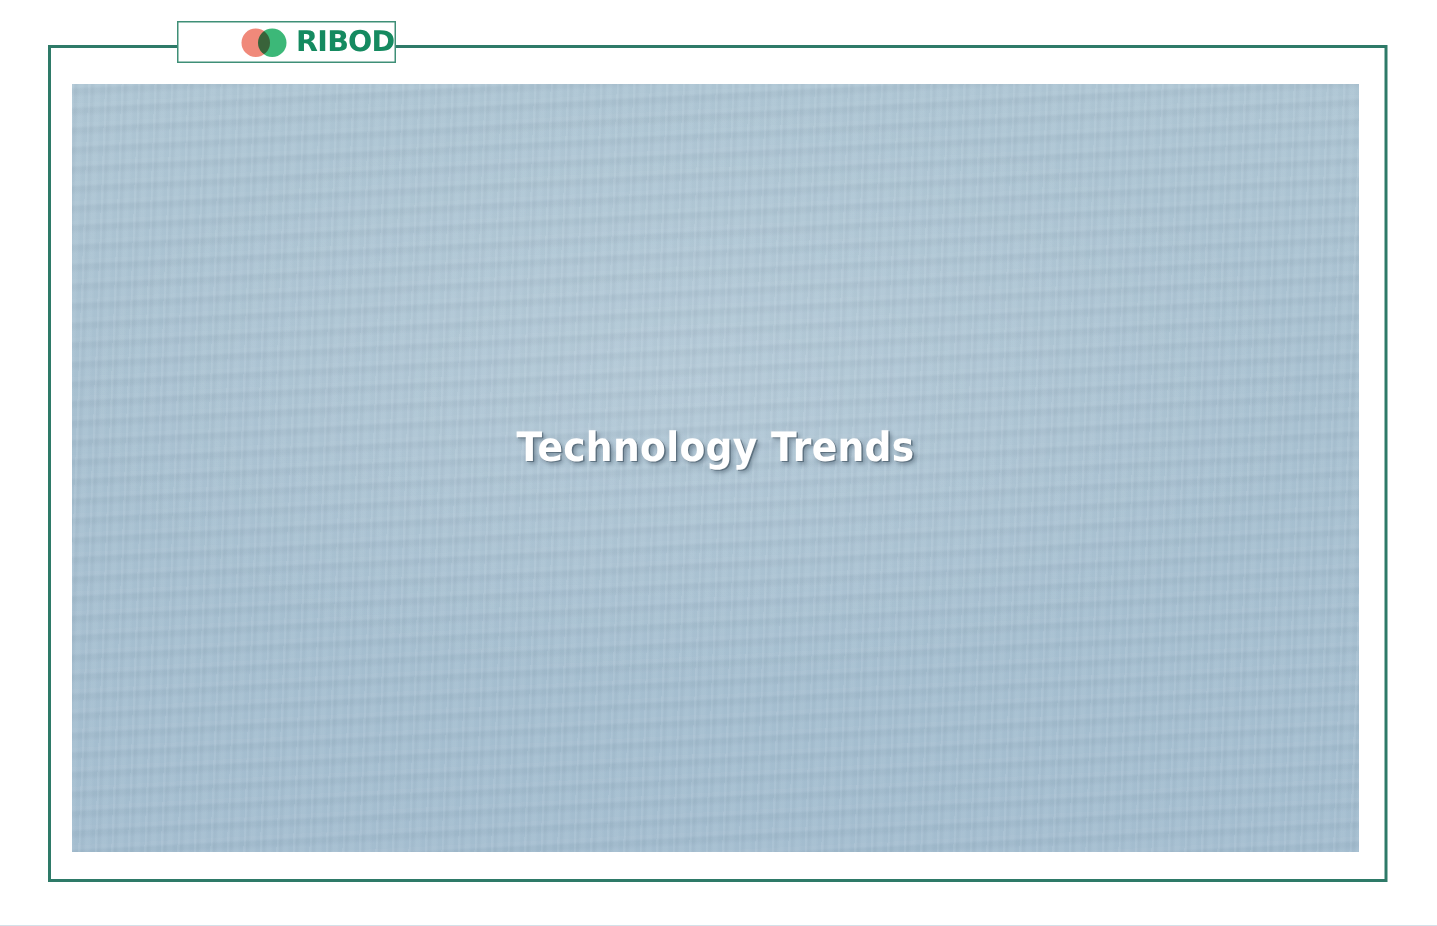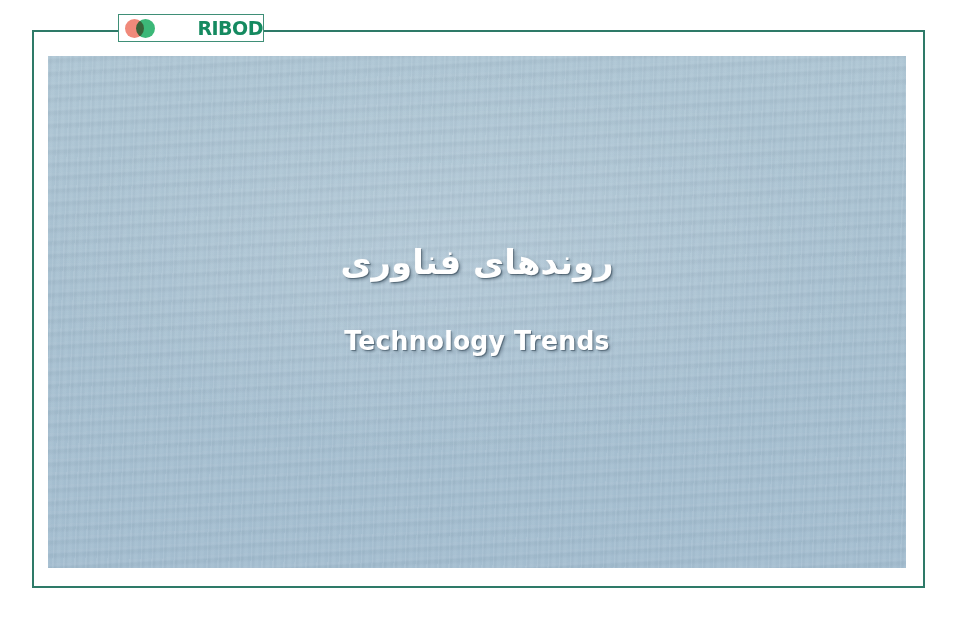--- a/index.html
+++ b/index.html
@@ -32,21 +32,21 @@
     position: absolute;
     left: 118px;
     top: 14px;
     width: 146px;
     height: 28px;
     background: #ffffff;
     border: 1.5px solid #3f8f77;
     box-sizing: border-box;
     display: flex;
     align-items: center;
-    justify-content: space-between;
+    justify-content: flex-end;
     padding-left: 6px;
     z-index: 5;
   }
   #logo-mark {
     position: relative;
     width: 34px;
     height: 19px;
     flex: 0 0 auto;
     margin-right: 2px;
   }
@@ -155,21 +155,20 @@
 </style>
 </head>
 <body>
 
 <div id="page-frame"></div>
 
 <div id="slide-surface">
 
   <div id="slide-text-block">
 
-    <div id="slide-title-fa">روندهای فناوری</div>
 
     <div id="slide-subtitle-en">Technology Trends</div>
 
   </div>
 </div>
 
 <div id="logo-badge">
 
   <span id="logo-mark">
     <span class="circ circ-left"></span>

